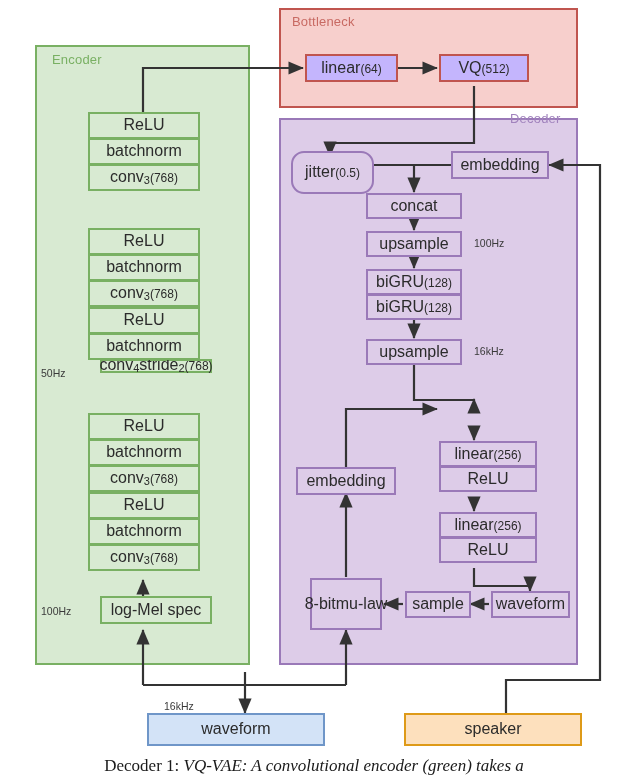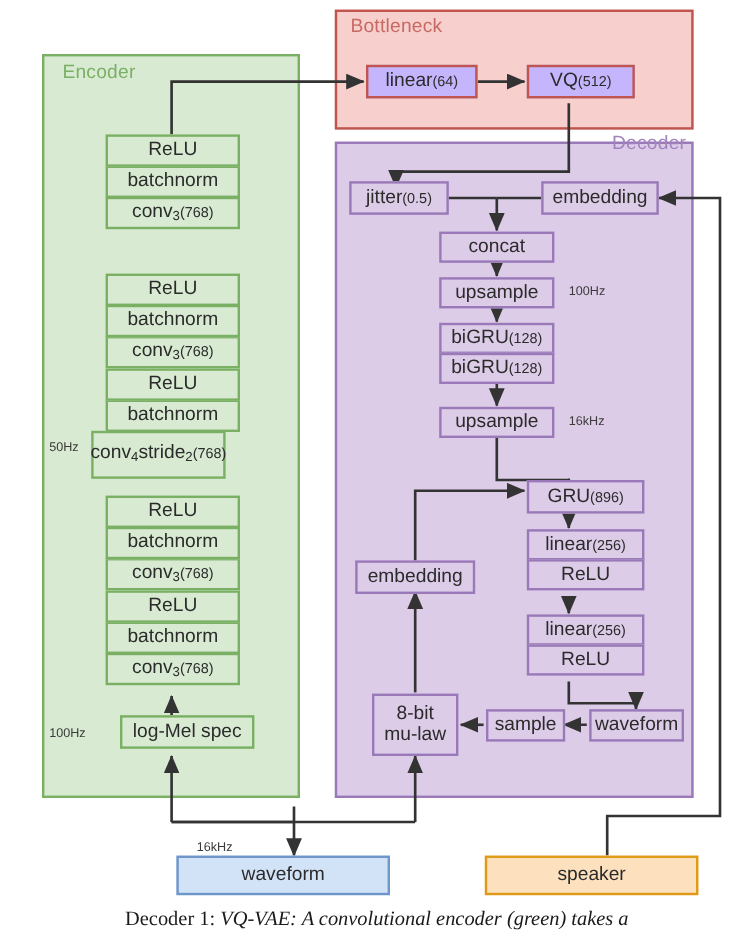--- a/index.html
+++ b/index.html
@@ -2,41 +2,41 @@
 <html><head>
 <meta charset="utf-8">
 <style>
   html,body{margin:0;padding:0;background:#ffffff;}
   body{width:628px;height:782px;position:relative;overflow:hidden;
        font-family:"Liberation Sans",sans-serif;color:#2b2b2b;}
   #canvas{position:absolute;left:0;top:0;width:628px;height:782px;}
   svg.wires{position:absolute;left:0;top:0;width:628px;height:782px;pointer-events:none;}
 
   .panel{position:absolute;box-sizing:border-box;border-width:2px;border-style:solid;}
-  .panel-title{position:absolute;font-size:16px;letter-spacing:.2px;}
+  .panel-title{position:absolute;font-size:13px;letter-spacing:.2px;}
 
   .enc-panel{background:#d8ead2;border-color:#79b063;}
   .enc-title{color:#79b063;}
   .btl-panel{background:#f7cfcc;border-color:#c0554f;}
   .btl-title{color:#c86a63;}
   .dec-panel{background:#ddcce8;border-color:#9a79b8;}
   .dec-title{color:#a183bd;}
 
   .node{position:absolute;box-sizing:border-box;border-width:2px;border-style:solid;
         display:flex;align-items:center;justify-content:center;
         font-size:16px;line-height:1.05;text-align:center;white-space:nowrap;}
   .n-green{background:#d8ead2;border-color:#79b063;}
   .n-red{background:#c4b5fd;border-color:#c0554f;}
   .n-purple{background:#ddcce8;border-color:#9a79b8;}
   .n-blue{background:#d3e3f7;border-color:#6f96c8;}
   .n-orange{background:#fde0bd;border-color:#de9a18;}
 
   .node sub{font-size:11px;vertical-align:-2px;}
   .node .paren{font-size:12px;}
-  .two-line{flex-direction:column;line-height:1.12;}
+  .two-line{flex-direction:row;line-height:1.12;}
 
   .rate{position:absolute;font-size:10.5px;color:#3a3a3a;white-space:nowrap;}
 
   .caption{position:absolute;left:0;top:756px;width:628px;text-align:center;
            font-family:"Liberation Serif",serif;font-style:italic;font-size:17px;color:#1a1a1a;
            white-space:nowrap;overflow:hidden;}
   .caption b{font-style:normal;font-weight:normal;}
 </style>
 </head>
 <body>
@@ -129,21 +129,21 @@
 
   <div class="node n-green" style="left:88px;top:465px;width:112px;height:27px;">
     <span>
       <span>conv</span><sub>3</sub><span class="paren">(768)</span>
     </span>
   </div>
   <div class="node n-green" style="left:88px;top:439px;width:112px;height:27px;">batchnorm</div>
   <div class="node n-green" style="left:88px;top:413px;width:112px;height:27px;">ReLU</div>
 
   <div class="rate" style="left:41px;top:367px;">50Hz</div>
-  <div class="node n-green" style="left:76px;top:359px;width:112px;height:40px;">
+  <div class="node n-green" style="left:100px;top:359px;width:112px;height:14px;">
     <span>
       <span>conv</span><sub>4</sub><span>stride</span><sub>2</sub><span class="paren">(768)</span>
     </span>
   </div>
   <div class="node n-green" style="left:88px;top:333px;width:112px;height:27px;">batchnorm</div>
   <div class="node n-green" style="left:88px;top:307px;width:112px;height:27px;">ReLU</div>
 
   <div class="node n-green" style="left:88px;top:280px;width:112px;height:27px;">
     <span>
       <span>conv</span><sub>3</sub><span class="paren">(768)</span>
@@ -164,21 +164,21 @@
     <span>
       <span>linear</span><span class="paren">(64)</span>
     </span>
   </div>
   <div class="node n-red" style="left:439px;top:54px;width:90px;height:28px;">
     <span>
       <span>VQ</span><span class="paren">(512)</span>
     </span>
   </div>
 
-  <div class="node n-purple" style="left:291px;top:151px;width:83px;height:28px;">
+  <div class="node n-purple" style="left:291px;top:151px;width:83px;height:43px;border-radius:13px;">
     <span>
       <span>jitter</span><span class="paren">(0.5)</span>
     </span>
   </div>
   <div class="node n-purple" style="left:451px;top:151px;width:98px;height:28px;">embedding</div>
 
   <div class="node n-purple" style="left:366px;top:193px;width:96px;height:26px;">concat</div>
 
   <div class="node n-purple" style="left:366px;top:231px;width:96px;height:26px;">upsample</div>
   <div class="rate" style="left:474px;top:237px;">100Hz</div>
@@ -190,25 +190,20 @@
   </div>
   <div class="node n-purple" style="left:366px;top:294px;width:96px;height:26px;">
     <span>
       <span>biGRU</span><span class="paren">(128)</span>
     </span>
   </div>
 
   <div class="node n-purple" style="left:366px;top:339px;width:96px;height:26px;">upsample</div>
   <div class="rate" style="left:474px;top:345px;">16kHz</div>
 
-  <div class="node n-purple" style="left:439px;top:400px;width:98px;height:28px;">
-    <span>
-      <span>GRU</span><span class="paren">(896)</span>
-    </span>
-  </div>
 
   <div class="node n-purple" style="left:439px;top:441px;width:98px;height:26px;">
     <span>
       <span>linear</span><span class="paren">(256)</span>
     </span>
   </div>
   <div class="node n-purple" style="left:439px;top:466px;width:98px;height:26px;">ReLU</div>
 
   <div class="node n-purple" style="left:439px;top:512px;width:98px;height:26px;">
     <span>

